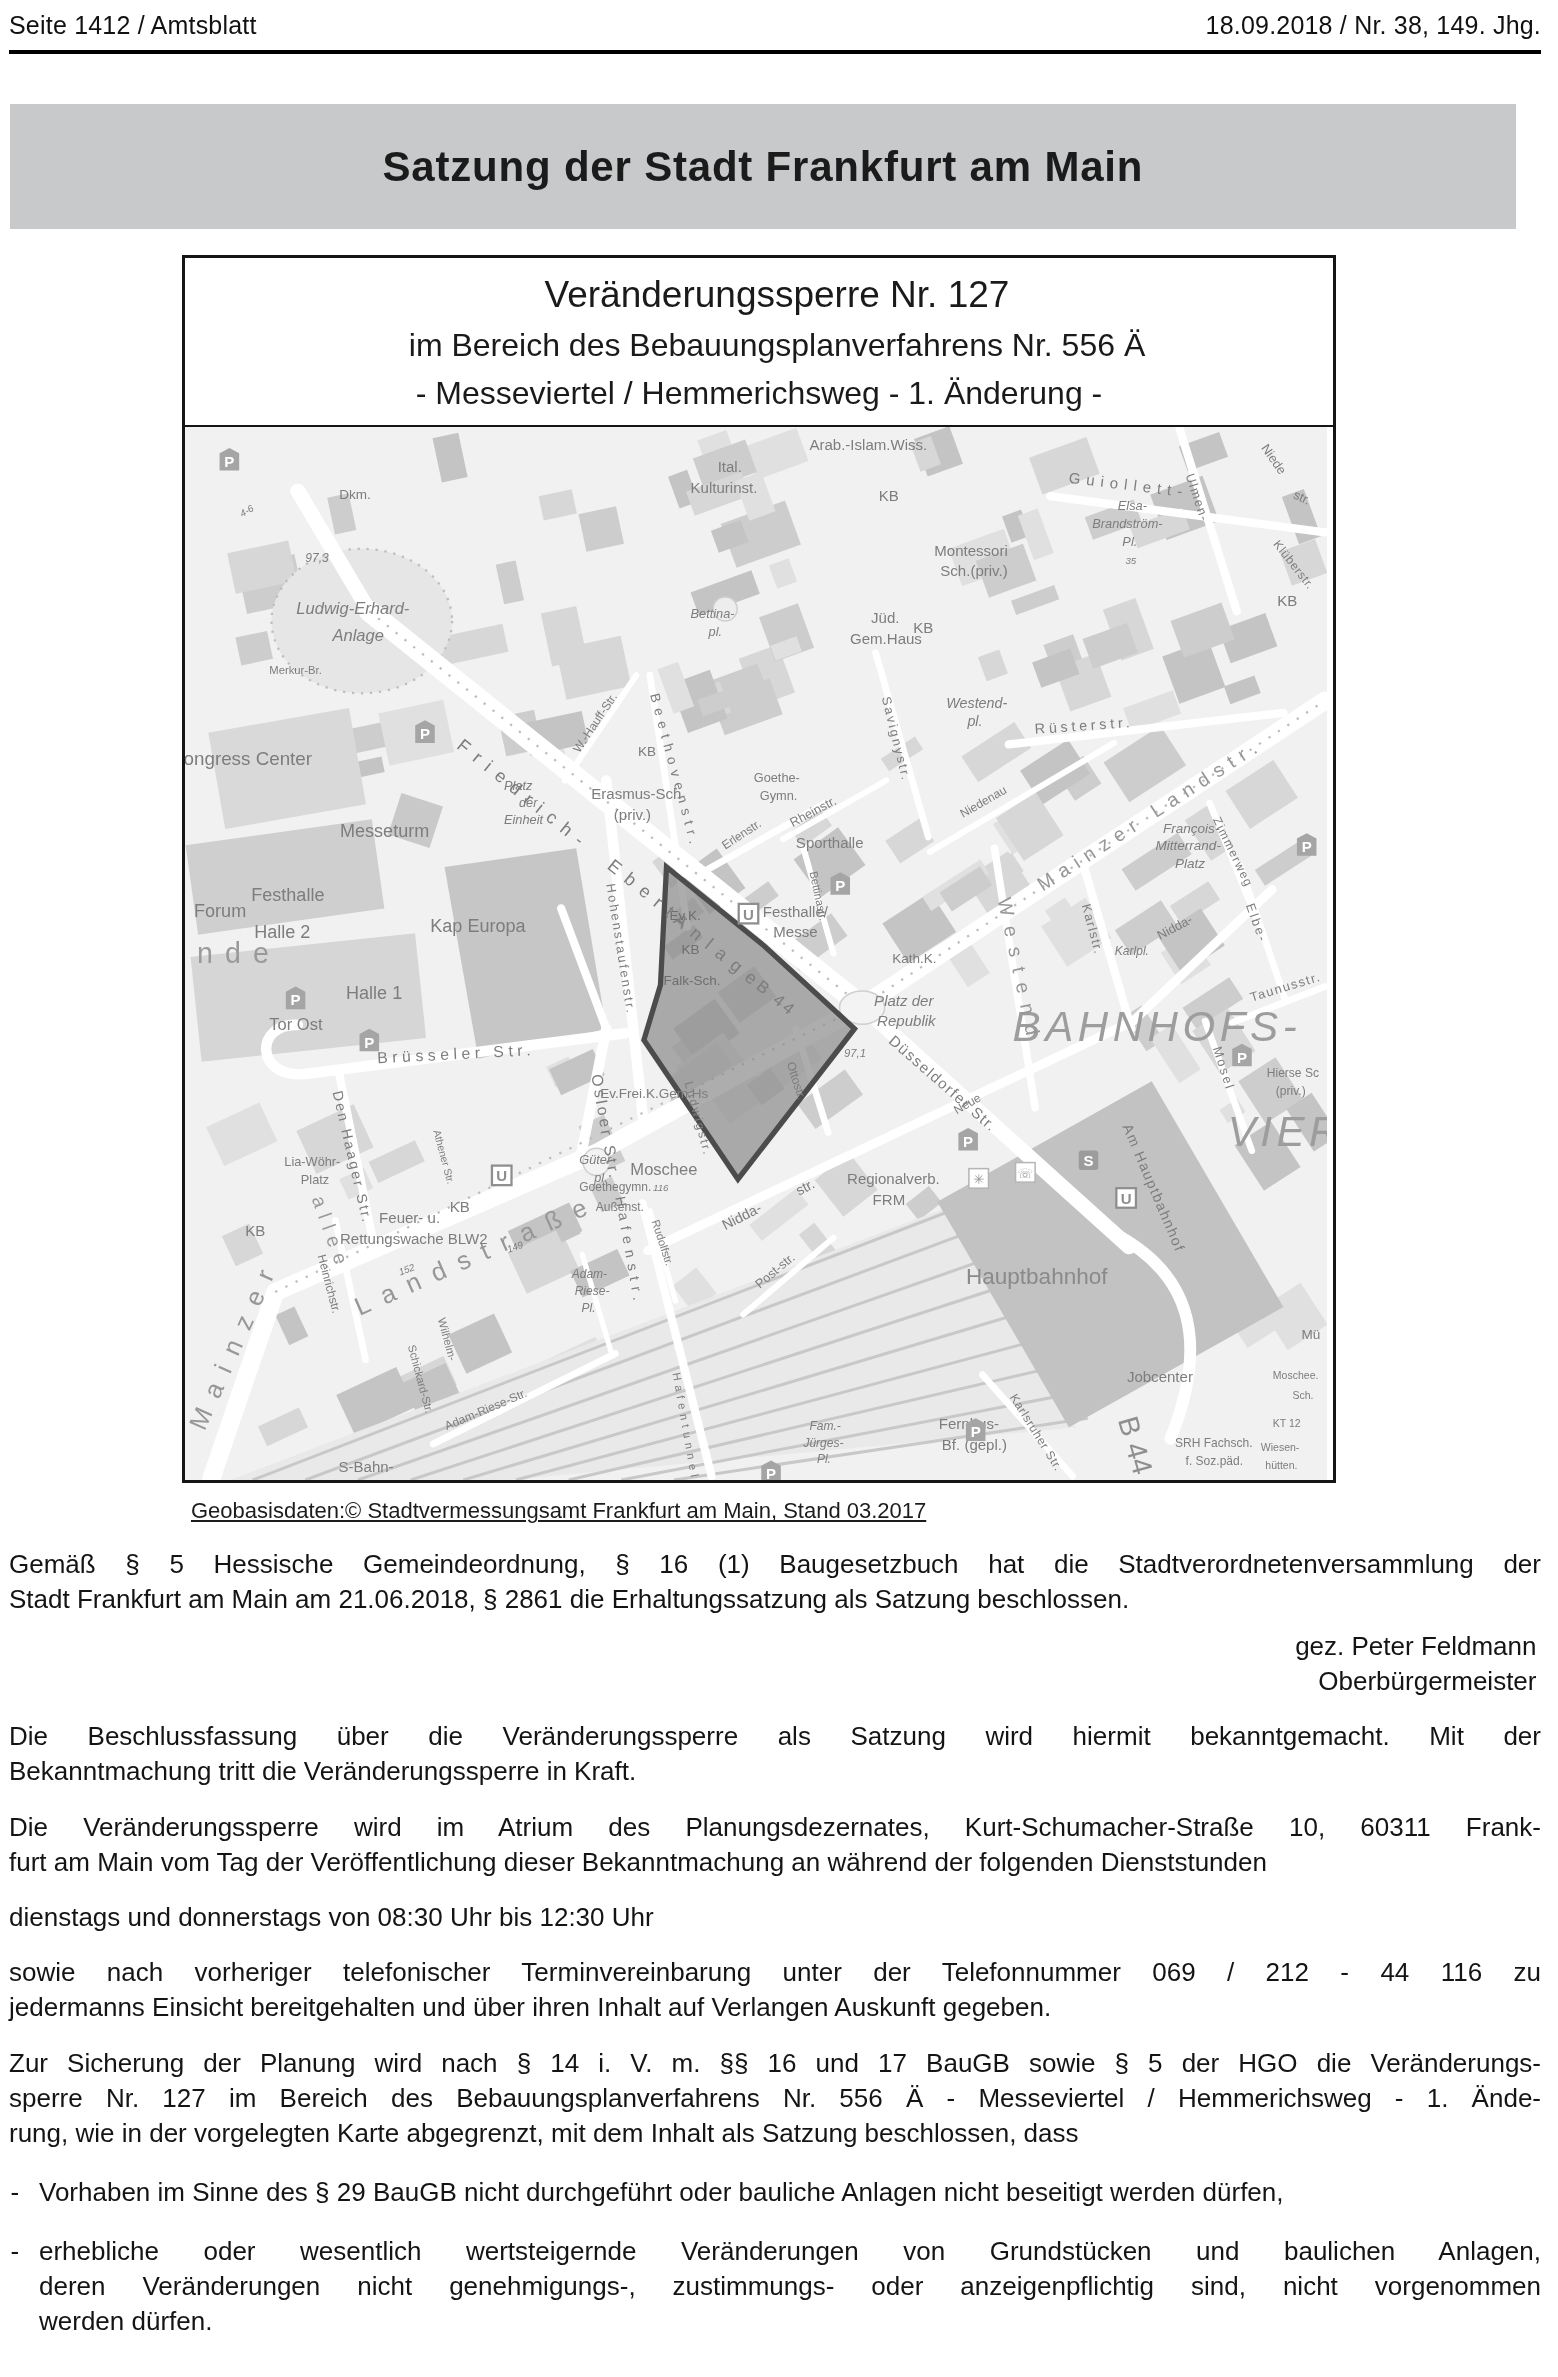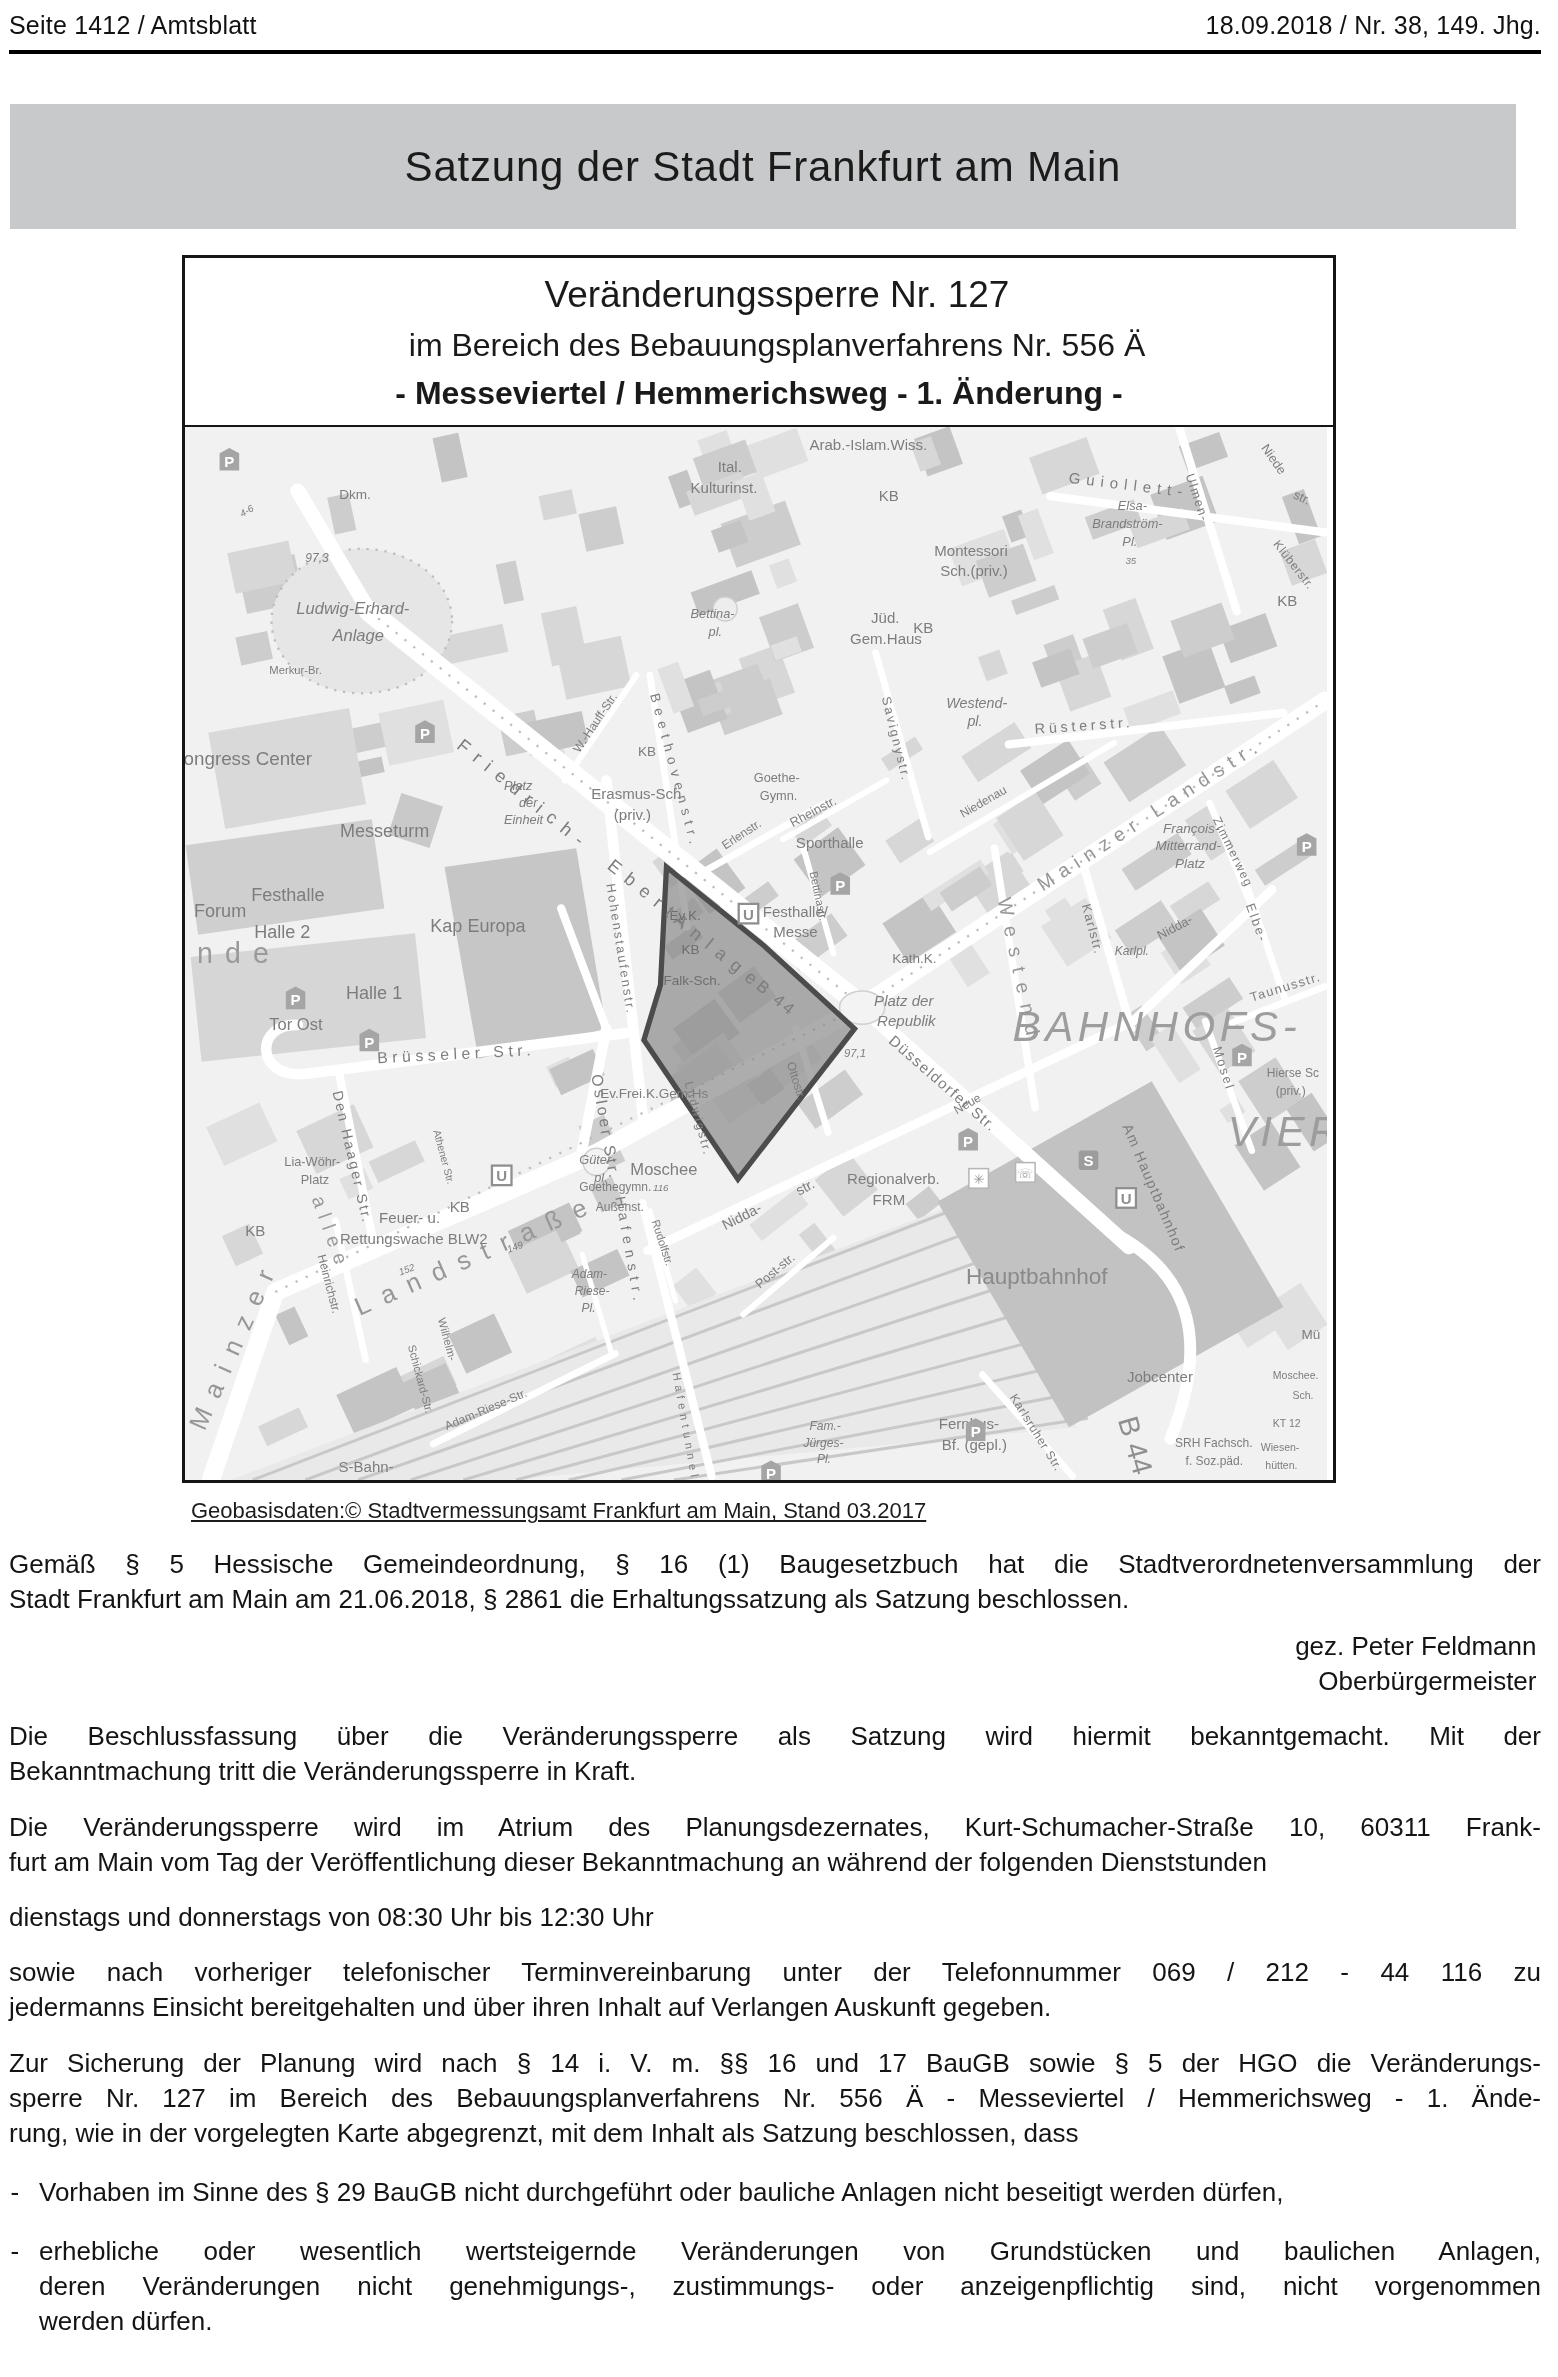--- a/index.html
+++ b/index.html
@@ -5,27 +5,27 @@
   html,body{margin:0;padding:0;background:#ffffff;}
   .page{position:relative;width:1550px;height:2377px;background:#fff;overflow:hidden;
         font-family:"Liberation Sans","DejaVu Sans",sans-serif;color:#111;}
   
   .hdr{display:flex;justify-content:space-between;align-items:baseline;
        padding:10.5px 9px 0 9px;font-size:25px;letter-spacing:0.2px;}
   .hdr-rule{margin:10.5px 9px 0 9px;border-bottom:4.5px solid #000;}
   
   .banner{margin:50px 34px 0 9.8px;height:125px;background:#c7c9ca;
           display:flex;align-items:center;justify-content:center;}
-  .banner span{font-size:42px;font-weight:normal;letter-spacing:0.8px;color:#1b1b1b;}
+  .banner span{font-size:42px;font-weight:bold;letter-spacing:0.8px;color:#1b1b1b;}
   
   .figure{margin:25.6px 0 0 182px;width:1148px;border:3px solid #151515;background:#fff;}
   .ft{ text-align:center;color:#1a1a1a;margin-left:36px;}
   .ft1{font-size:37px;margin-top:16.6px;}
   .ft2{font-size:32px;margin-top:11.3px;}
-  .ft3{font-size:32px;margin:10.5px 0 13.5px 0;font-weight:bold;}
+  .ft3{font-size:32px;margin:10.5px 0 13.5px 0;}
   .mapwrap{border-top:2.3px solid #151515;line-height:0;}
   svg text{font-family:"Liberation Sans","DejaVu Sans",sans-serif;}
   
   .caption{margin:15px 0 0 191px;font-size:22px;color:#1c1c1c;text-decoration:underline;}
   
   .bodytext{margin:22.6px 9px 0 9px;font-size:26px;line-height:35px;color:#141414;}
   .par{margin-top:20.3px;}
   .ln{display:block;}
   .jl{text-align:justify;text-align-last:justify;}
   .sig{margin:12px 4.5px 15px 0;text-align:right;font-weight:normal;line-height:35px;}

